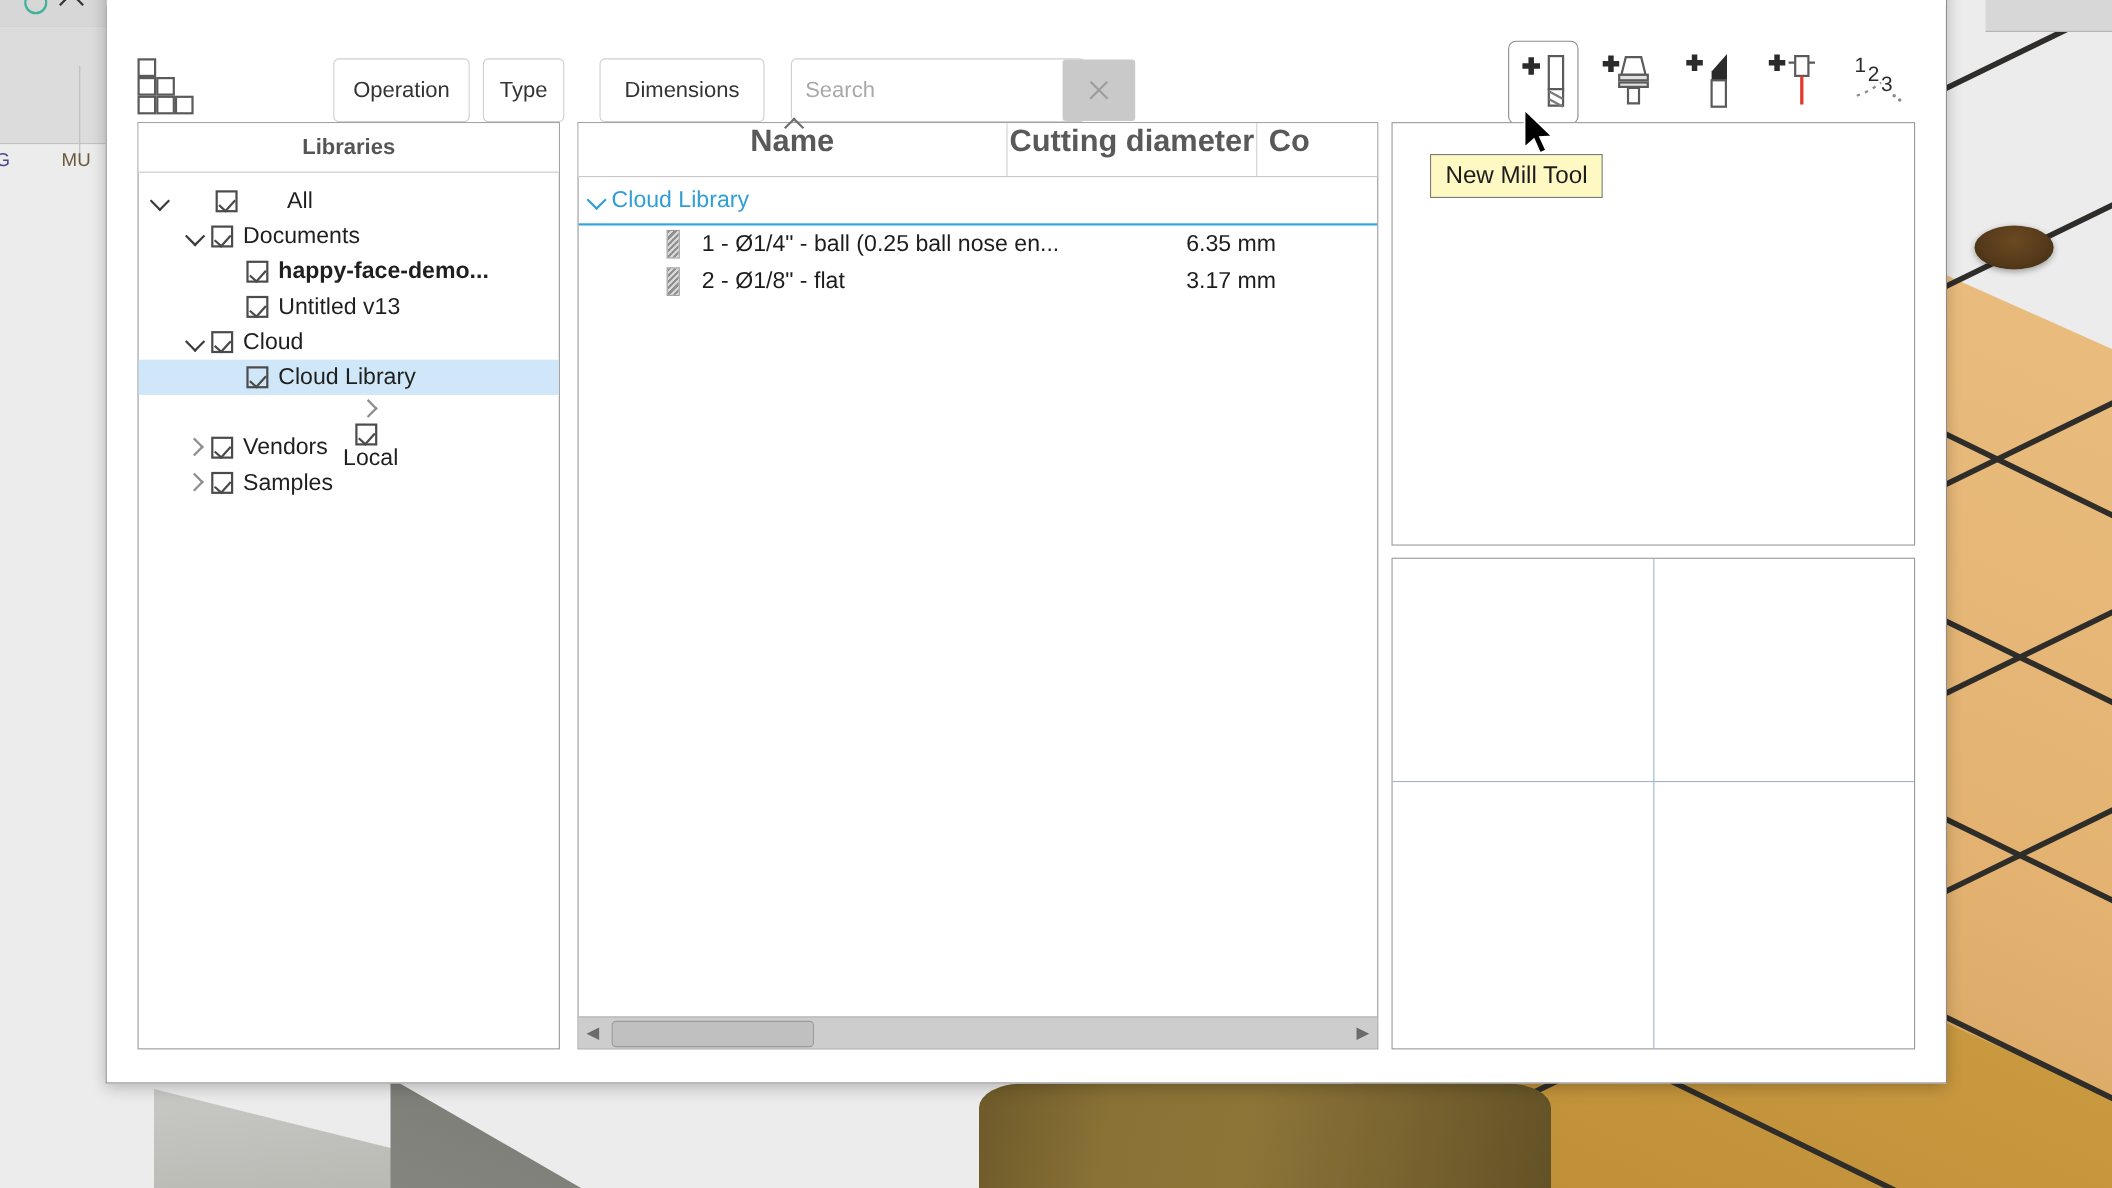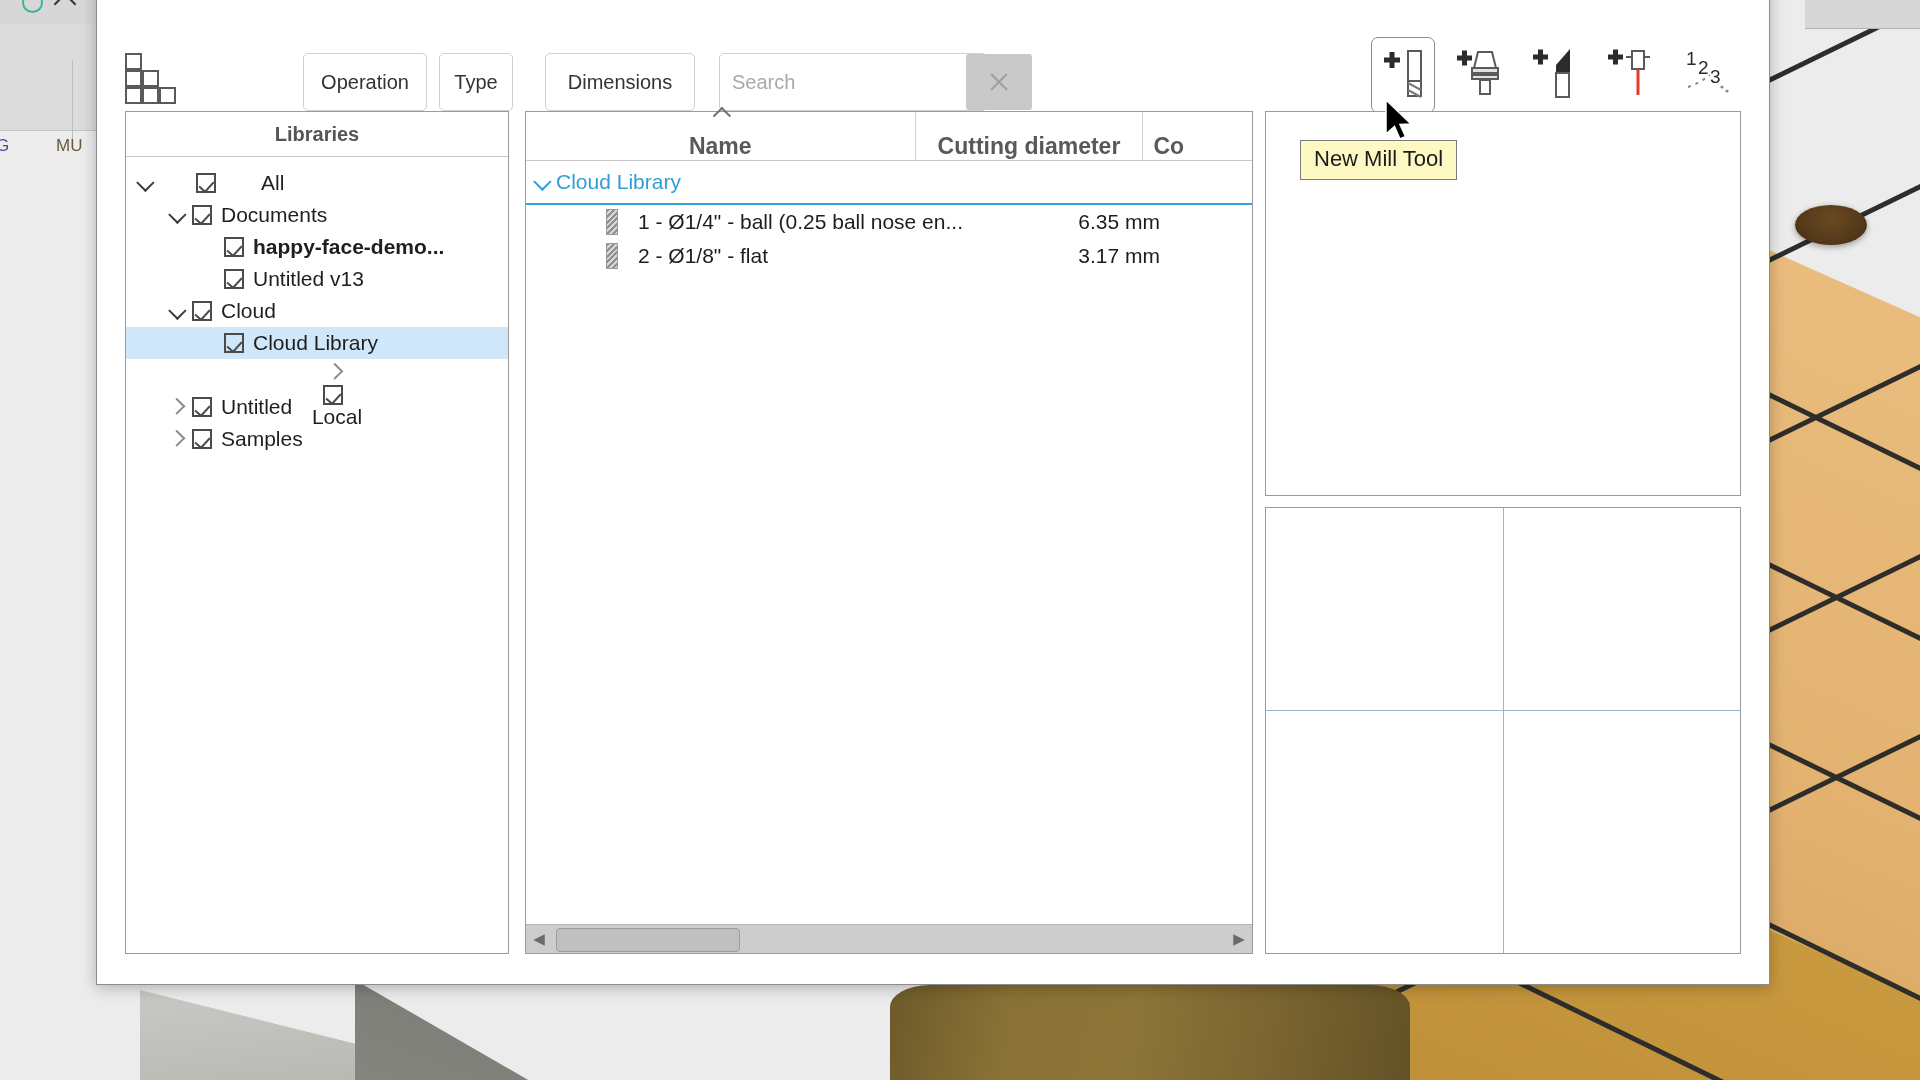--- a/index.html
+++ b/index.html
@@ -146,21 +146,21 @@
   .twist{width:26px;flex:0 0 26px;display:flex;align-items:center;justify-content:center;}
   .twist.down:after{content:"";width:11px;height:11px;border-left:2.6px solid #3a3a3a;border-bottom:2.6px solid #3a3a3a;transform:rotate(-45deg) translate(-1px,-2px);}
   .twist.right:after{content:"";width:10px;height:10px;border-right:2.4px solid #8d8d8d;border-top:2.4px solid #8d8d8d;transform:rotate(45deg) translate(-2px,1px);}
   .cb{width:20px;height:20px;border:2px solid #4b4b4b;box-sizing:border-box;position:relative;flex:0 0 20px;margin-right:9px;}
   .cb:after{content:"";position:absolute;left:4px;top:3px;width:7px;height:12px;border-right:2.4px solid #4a4a4a;border-bottom:2.4px solid #4a4a4a;transform:rotate(42deg);}
   .tlabel{white-space:nowrap;}
   .tlabel.b{font-weight:bold;}
 
   
   .thead{display:flex;height:48px;border-bottom:1px solid #c8c8c8;background:#fff;}
-  .th{display:flex;align-items:flex-end;justify-content:center;font-size:23px;color:#595959;font-weight:bold;position:relative;}
+  .th{display:flex;align-items:flex-start;justify-content:center;font-size:28px;color:#595959;font-weight:bold;position:relative;}
   .th+.th{border-left:1px solid #d2d2d2;}
   #thName{width:394px;}
   #thDia{width:230px;}
   #thCo{width:100px;justify-content:flex-start;padding-left:10px;}
   .sortcaret{position:absolute;left:50%;top:2px;transform:translateX(-50%);width:11px;height:11px;border-left:2.2px solid #6e6e6e;border-top:2.2px solid #6e6e6e;rotate:45deg;}
   .grp{
     display:flex;align-items:center;height:42px;border-bottom:2px solid #35a6dd;
     font-size:21px;color:#2f9fd6;padding-left:6px;
   }
   .grp .gcar{width:24px;display:flex;align-items:center;justify-content:center;}
@@ -333,21 +333,21 @@
             <span class="tlabel">Cloud Library</span>
           </div>
           <div class="trow" style="padding-left: 40px; flex-direction: column;">
             <span class="twist right"></span>
             <span class="cb"></span>
             <span class="tlabel">Local</span>
           </div>
           <div class="trow" style="padding-left: 40px;">
             <span class="twist right"></span>
             <span class="cb"></span>
-            <span class="tlabel">Untitled</span>
+            <span class="tlabel">Vendors</span>
           </div>
           <div class="trow" style="padding-left: 40px;">
             <span class="twist right"></span>
             <span class="cb"></span>
             <span class="tlabel">Samples</span>
           </div>
         </div>
     </div>
 
     <div class="pane" id="paneTable">

